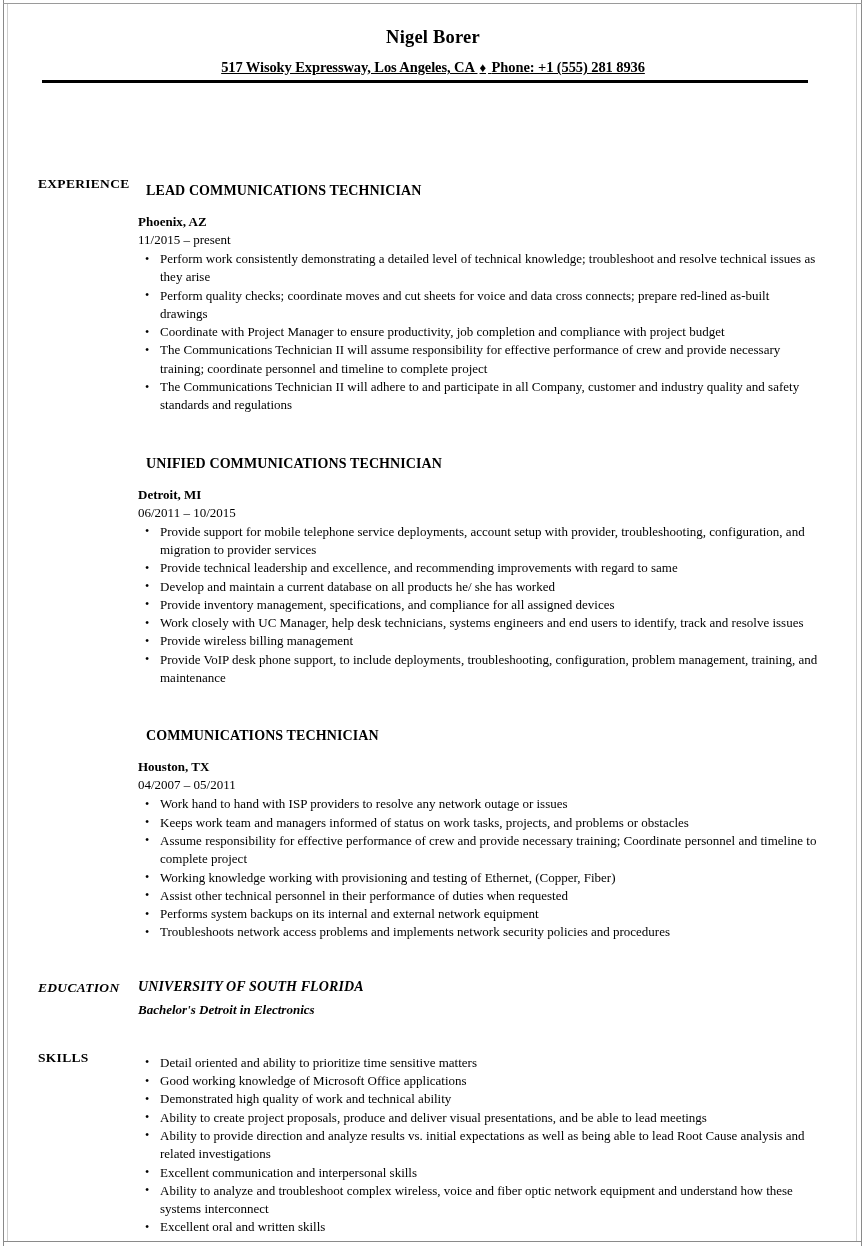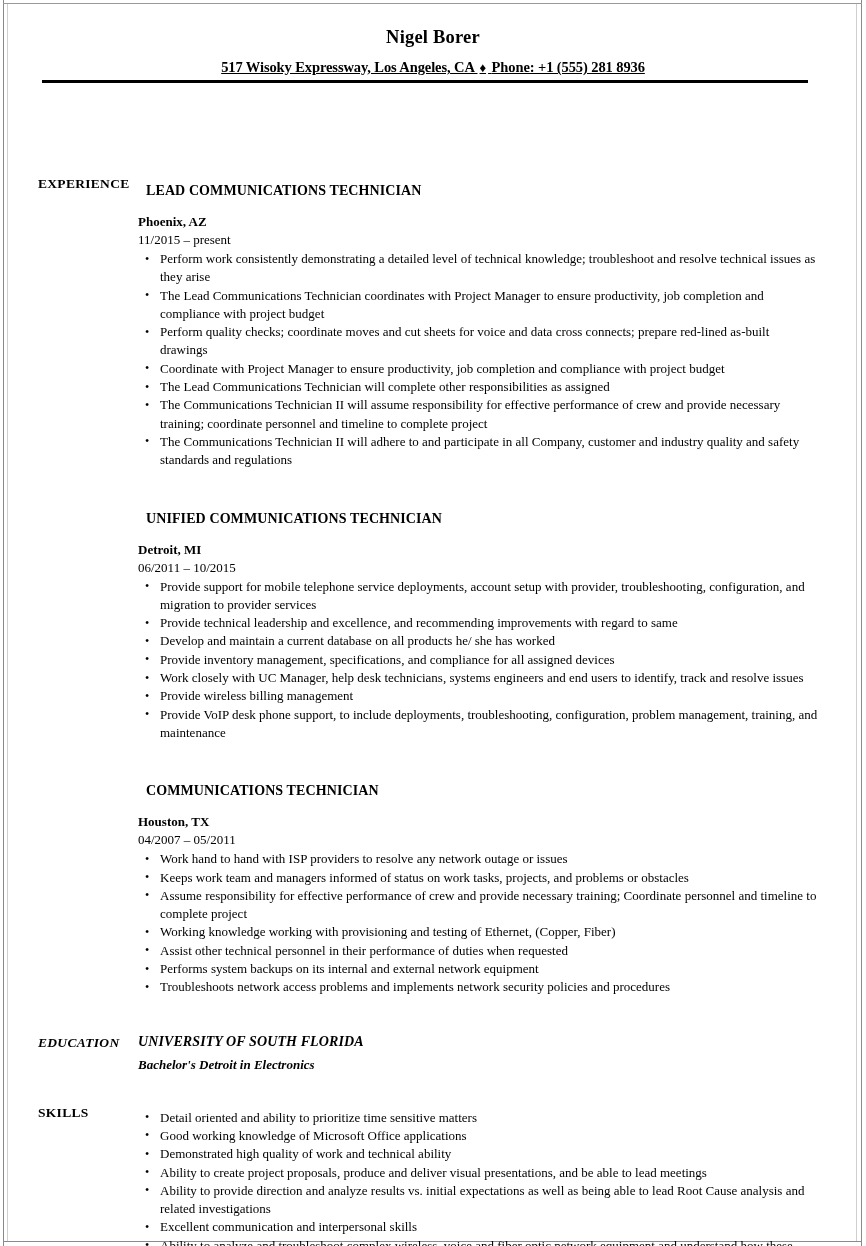--- a/index.html
+++ b/index.html
@@ -171,24 +171,22 @@
     <div class="section sec-experience">
       <div class="col-label">EXPERIENCE</div>
       <div class="col-body">
 
         <div>
           <div class="job-title">LEAD COMMUNICATIONS TECHNICIAN</div>
           <div class="job-location">Phoenix, AZ</div>
           <div class="job-dates">11/2015 – present</div>
           <ul class="bullets">
             <li>Perform work consistently demonstrating a detailed level of technical knowledge; troubleshoot and resolve technical issues as they arise</li>
-            <li>The Lead Communications Technician coordinates with Project Manager to ensure productivity, job completion and compliance with project budget</li>
             <li>Perform quality checks; coordinate moves and cut sheets for voice and data cross connects; prepare red-lined as-built drawings</li>
             <li>Coordinate with Project Manager to ensure productivity, job completion and compliance with project budget</li>
-            <li>The Lead Communications Technician will complete other responsibilities as assigned</li>
             <li>The Communications Technician II will assume responsibility for effective performance of crew and provide necessary training; coordinate personnel and timeline to complete project</li>
             <li>The Communications Technician II will adhere to and participate in all Company, customer and industry quality and safety standards and regulations</li>
           </ul>
         </div>
 
         <div class="job-block-gap">
           <div class="job-title">UNIFIED COMMUNICATIONS TECHNICIAN</div>
           <div class="job-location">Detroit, MI</div>
           <div class="job-dates">06/2011 – 10/2015</div>
           <ul class="bullets">

